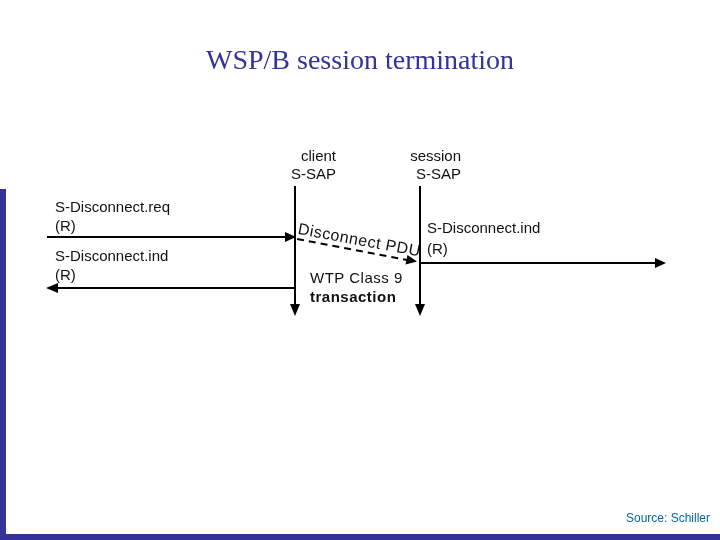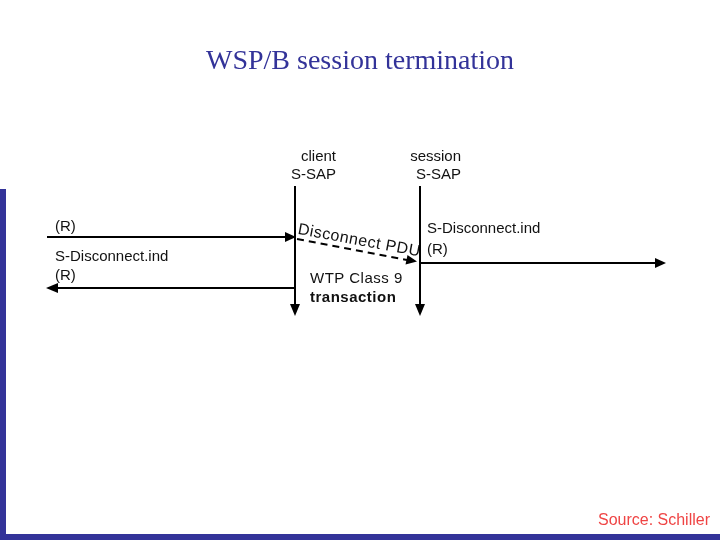--- a/index.html
+++ b/index.html
@@ -28,39 +28,40 @@
   .pdu-label { left: 300px; top: 219px; font-size: 16px; letter-spacing: 0.5px;
                transform: rotate(10.5deg); transform-origin: 0 0; }
 
   .indr-name { left: 427px; top: 218px; }
   .indr-param{ left: 427px; top: 239px; }
 
   .note1 { left: 310px; top: 268px; letter-spacing: 0.5px; }
   .note2 { left: 310px; top: 287px; letter-spacing: 0.5px; font-weight: bold; }
 
   .source { position: absolute; left: 480px; top: 511px; width: 230px;
-            text-align: right; font-size: 16px; color: #ef4444; }
+            text-align: right; font-size: 12px; color: #0369a1; }
 
   .svg-layer { position: absolute; left: 0; top: 0; }
 
   .left-border   { position: absolute; left: 0; top: 189px; width: 6px;  height: 351px; background: var(--accent); }
   .bottom-border { position: absolute; left: 0; top: 534px; width: 720px; height: 6px;  background: var(--accent); }
 </style>
 </head>
 <body>
 
 <div class="slide">
 
   <div class="title">WSP/B session termination</div>
 
   <div class="lbl ctr role-client">client</div>
   <div class="lbl ctr sap-client">S-SAP</div>
   <div class="lbl ctr role-server">session</div>
   <div class="lbl ctr sap-server">S-SAP</div>
 
+  <div class="lbl req-name">S-Disconnect.req</div>
   <div class="lbl req-param">(R)</div>
   <div class="lbl indl-name">S-Disconnect.ind</div>
   <div class="lbl indl-param">(R)</div>
 
   <div class="lbl pdu-label">Disconnect PDU</div>
 
   <div class="lbl indr-name">S-Disconnect.ind</div>
   <div class="lbl indr-param">(R)</div>
 
   <div class="lbl note1">WTP Class 9</div>

